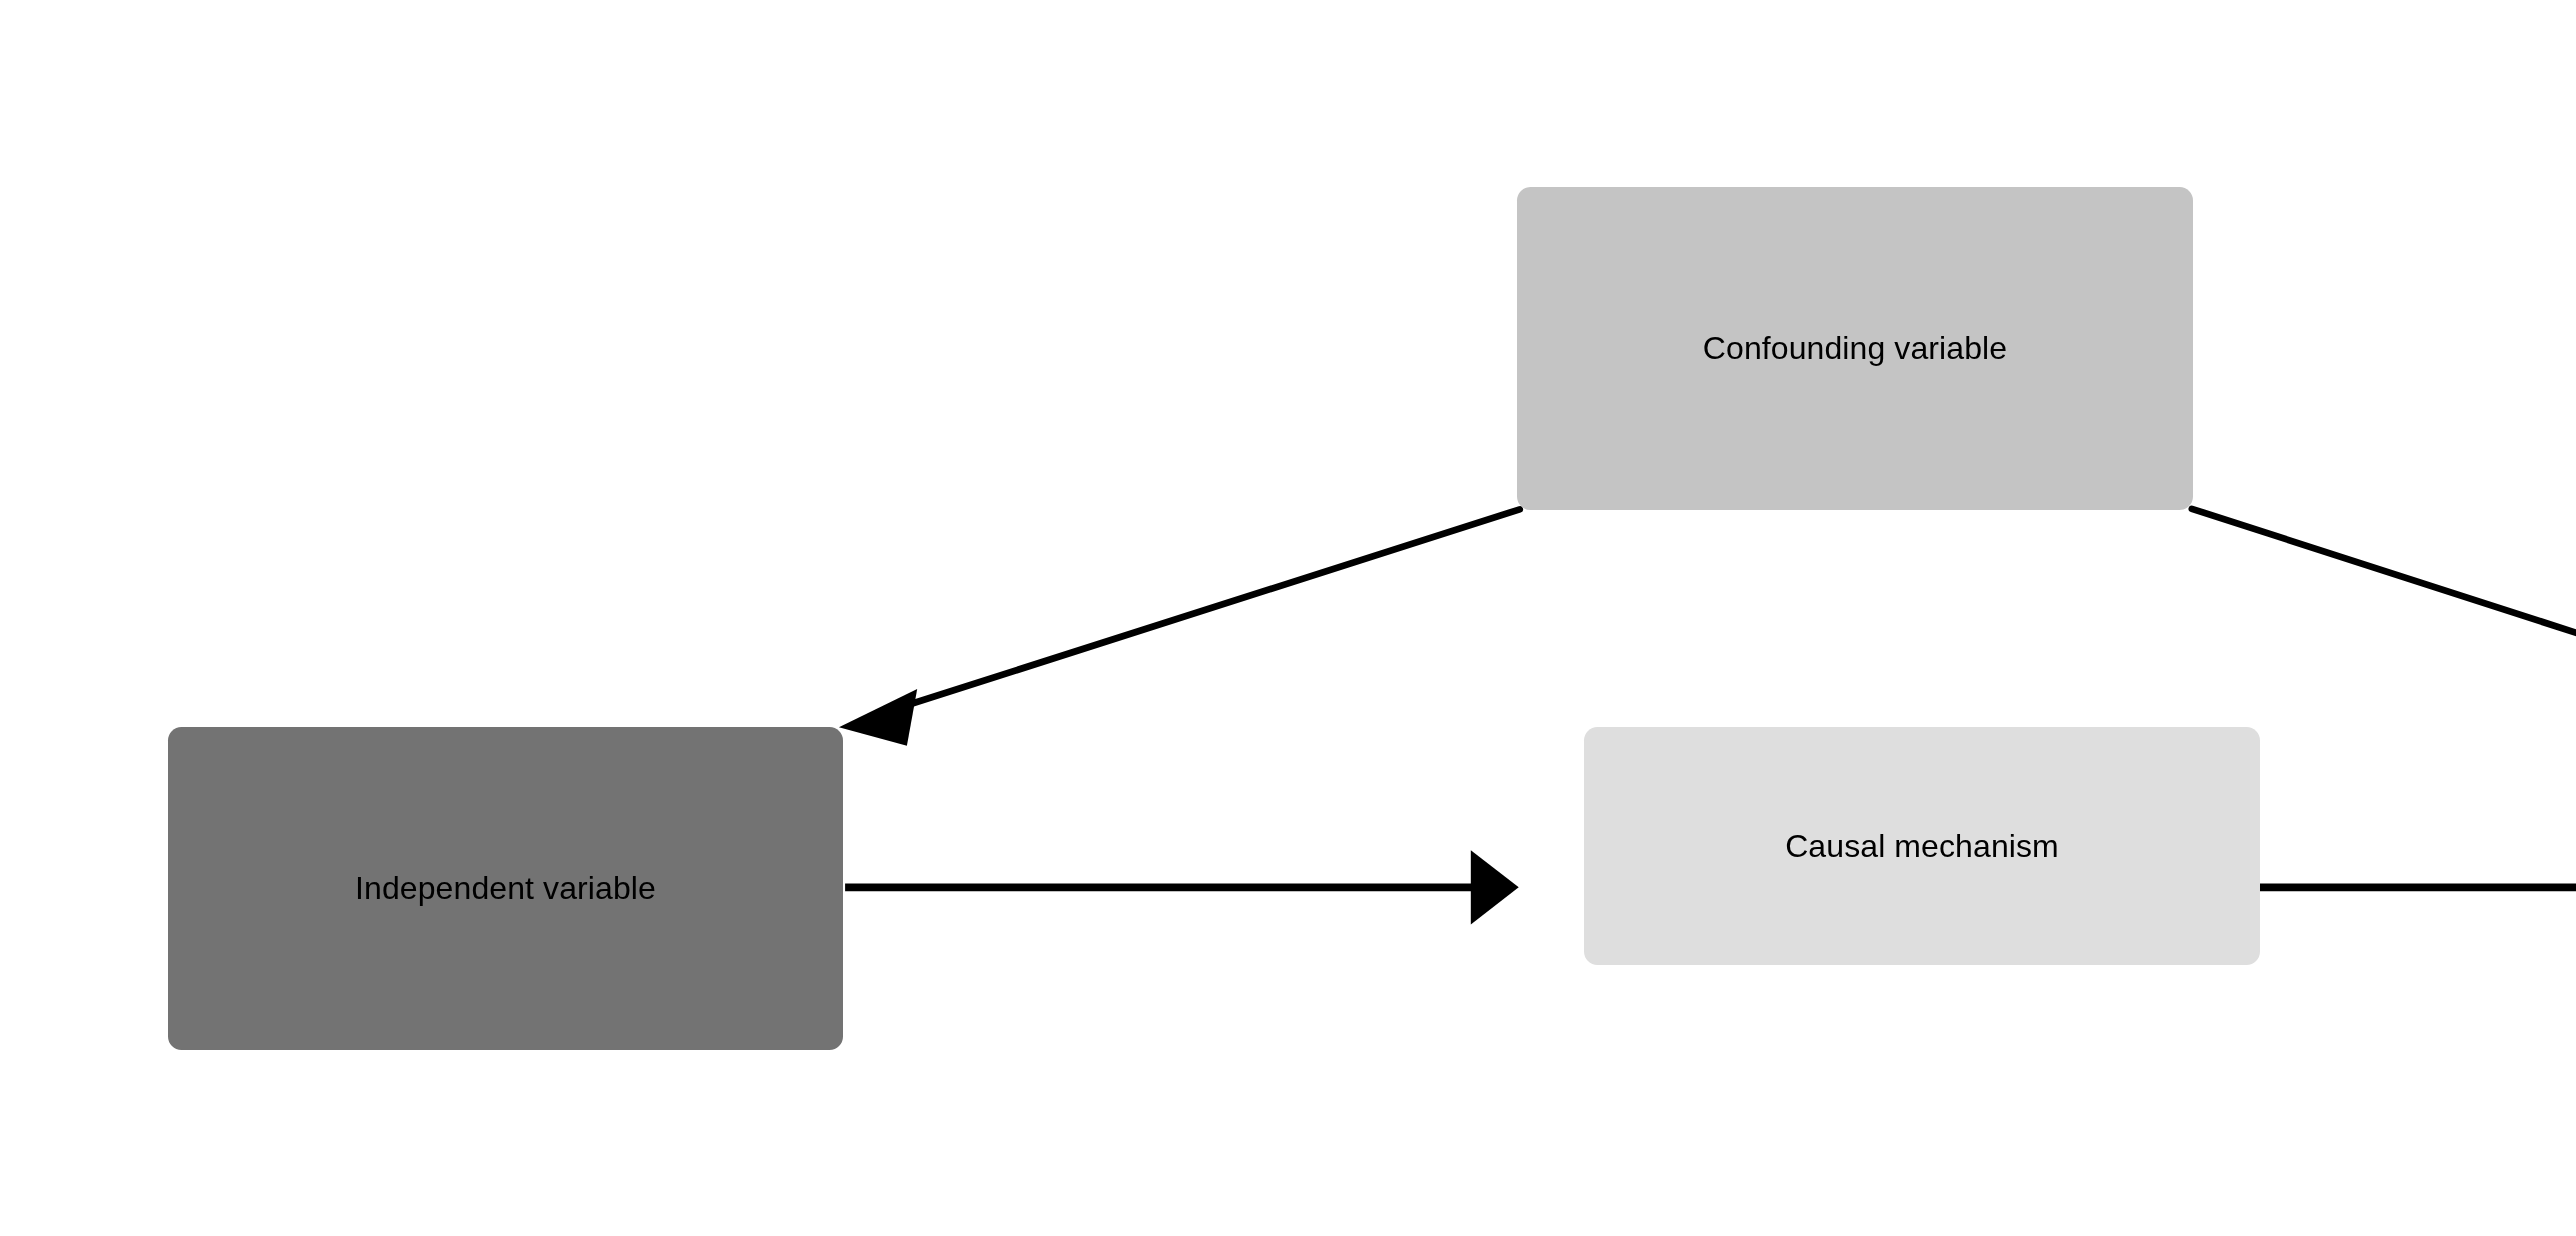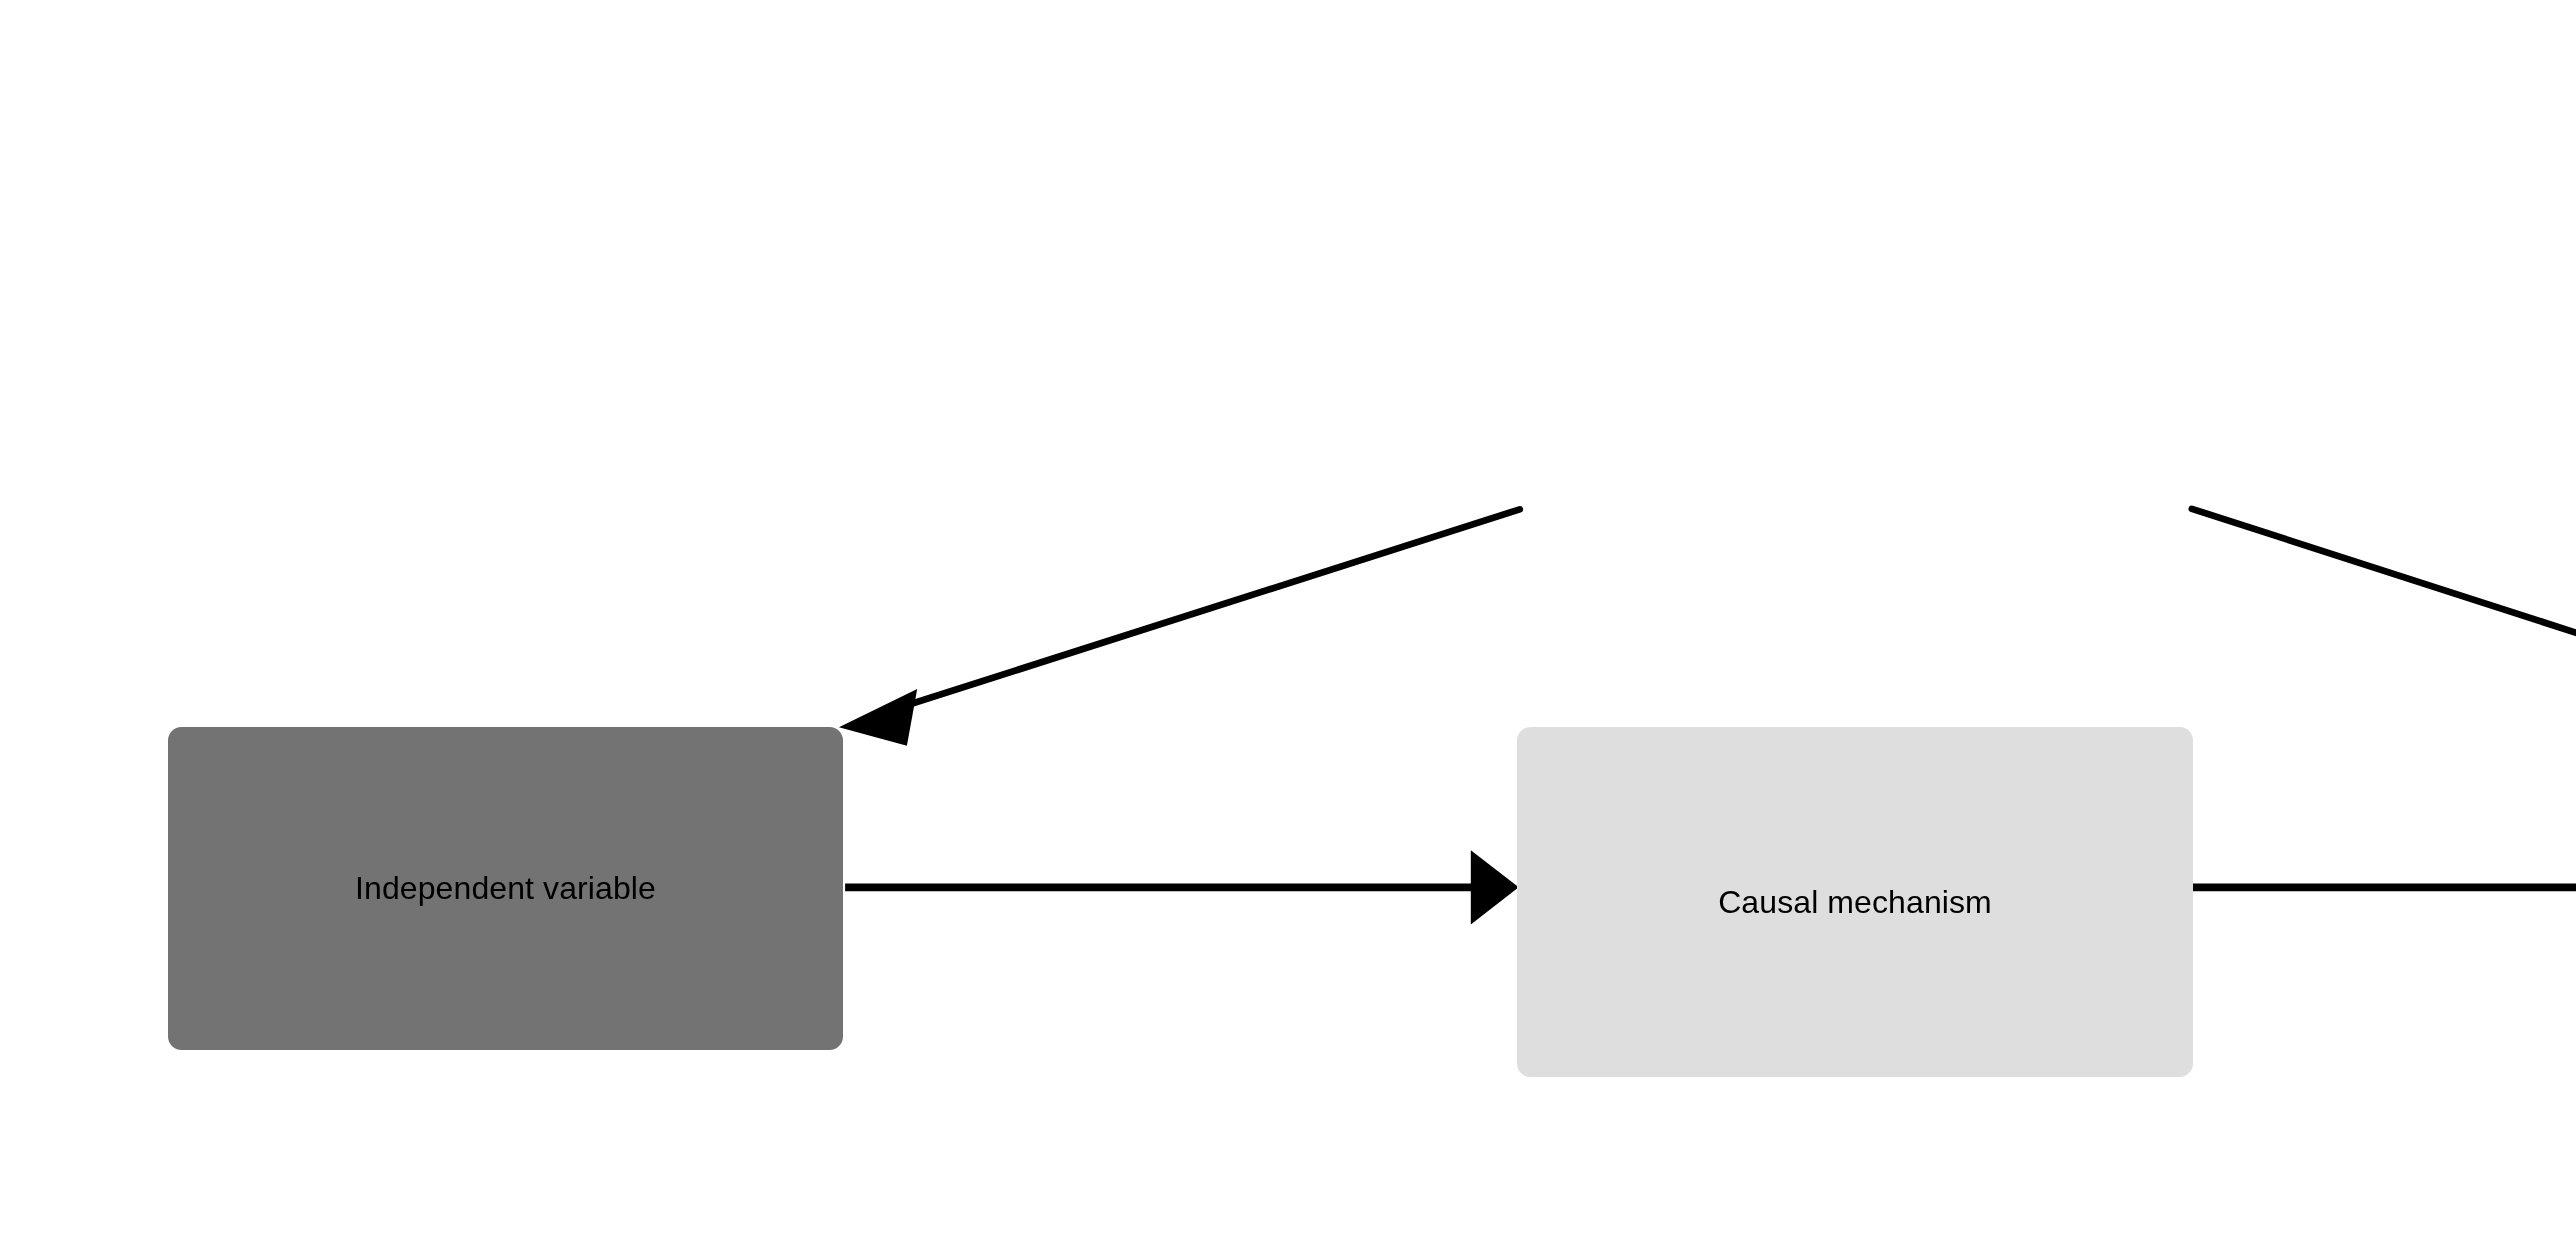--- a/index.html
+++ b/index.html
@@ -47,24 +47,24 @@
     background: #c4c4c4;
   }
   #node-independent {
     left: 168px;
     top: 727px;
     width: 675px;
     height: 323px;
     background: #737373;
   }
   #node-causal {
-    left: 1517px;
+    left: 1584px;
     top: 727px;
     width: 676px;
-    height: 350px;
+    height: 238px;
     background: #dedede;
   }
   .node-label {
     display: block;
     pointer-events: none;
   }
 </style>
 </head>
 <body>
 
@@ -86,20 +86,23 @@
       <line x1="1640" y1="1723" x2="2860" y2="1723" stroke="#000000" stroke-width="15"></line>
       <polygon points="2948,1723 2855,1651 2855,1795" fill="#000000"></polygon>
     </g>
 
     <g>
       <line x1="4220" y1="1723" x2="5472" y2="1723" stroke="#000000" stroke-width="15"></line>
       <polygon points="5562,1723 5468,1651 5468,1795" fill="#000000"></polygon>
     </g>
   </svg>
 
+  <div class="node" id="node-confounding">
+    <span class="node-label">Confounding variable</span>
+  </div>
 
   <div class="node" id="node-independent">
     <span class="node-label">Independent variable</span>
   </div>
 
   <div class="node" id="node-causal">
     <span class="node-label">Causal mechanism</span>
   </div>
 
 </div>

